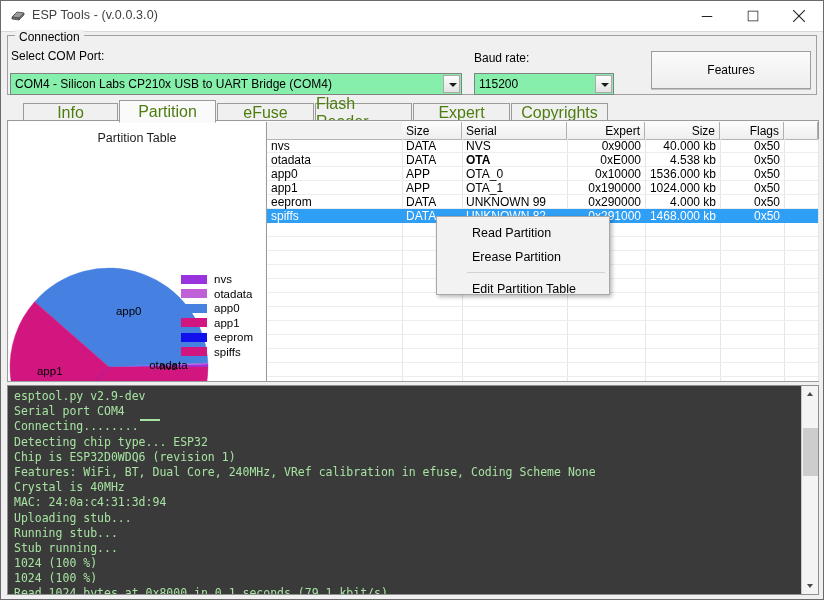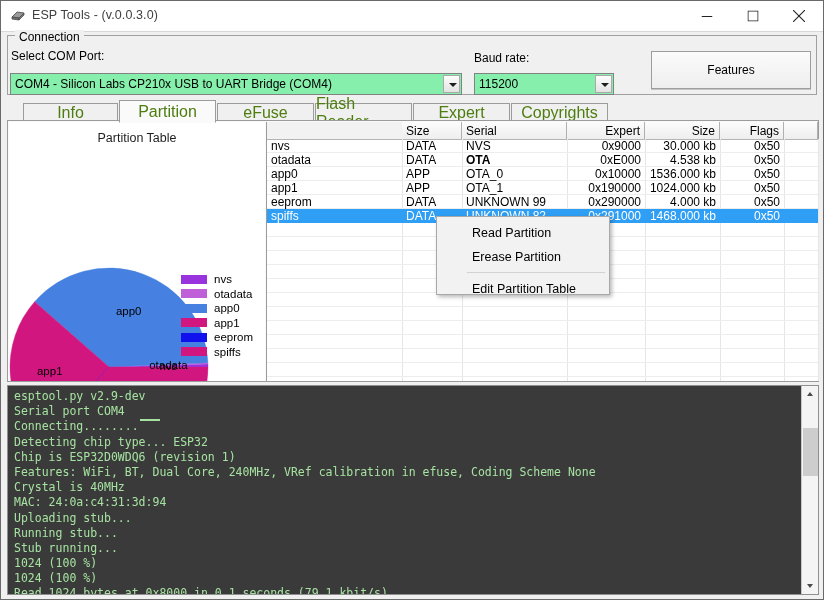--- a/index.html
+++ b/index.html
@@ -252,21 +252,21 @@
           <div class="rowline" style="top: 181px;"></div>
           <div class="rowline" style="top: 195px;"></div>
           <div class="rowline" style="top: 209px;"></div>
           <div class="rowline" style="top: 223px;"></div>
           <div class="rowline" style="top: 237px;"></div>
           <div class="tr" style="top: 0px;">
             <div class="td" style="left: 0px; width: 135px;">nvs</div>
             <div class="td" style="left: 135px; width: 60px;">DATA</div>
             <div class="td" style="left: 195px; width: 105px;">NVS</div>
             <div class="td r" style="left: 300px; width: 78px;">0x9000</div>
-            <div class="td r" style="left: 378px; width: 75px;">30.000 kb</div>
+            <div class="td r" style="left: 378px; width: 75px;">40.000 kb</div>
             <div class="td r" style="left: 453px; width: 64px;">0x50</div>
           </div>
           <div class="tr" style="top: 14px;">
             <div class="td" style="left: 0px; width: 135px;">otadata</div>
             <div class="td" style="left: 135px; width: 60px;">DATA</div>
             <div class="td" style="left: 195px; width: 105px; font-weight: bold;">OTA</div>
             <div class="td r" style="left: 300px; width: 78px;">0xE000</div>
             <div class="td r" style="left: 378px; width: 75px;">4.538 kb</div>
             <div class="td r" style="left: 453px; width: 64px;">0x50</div>
           </div>

